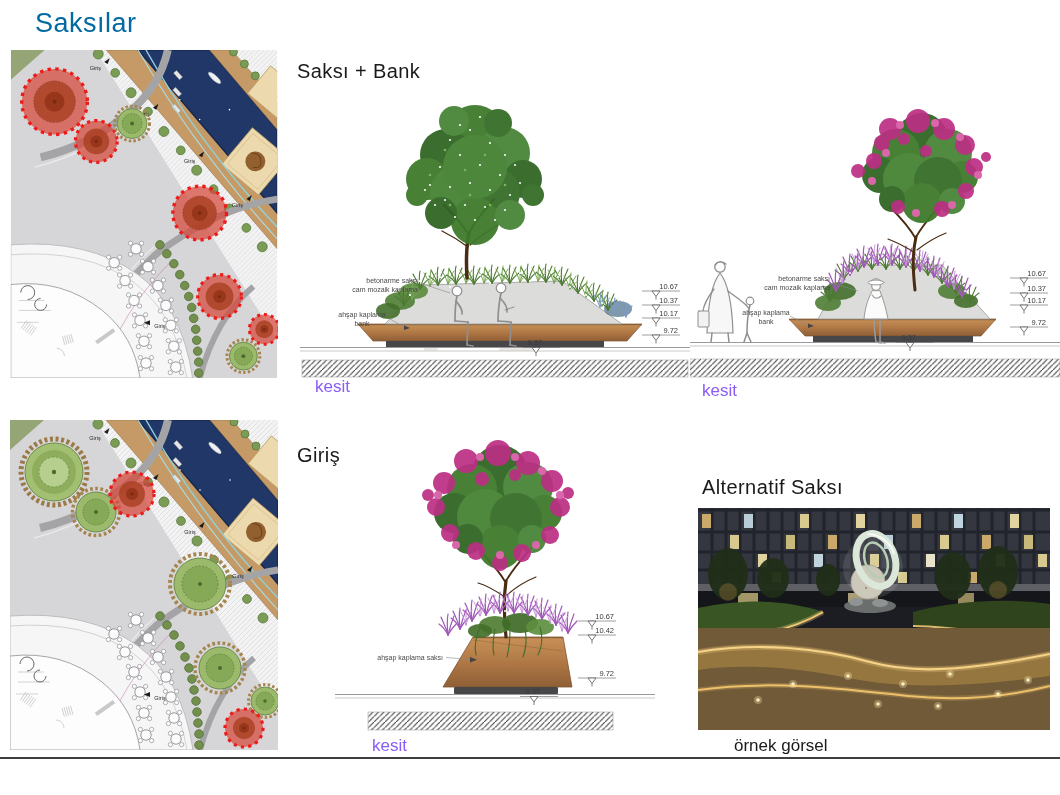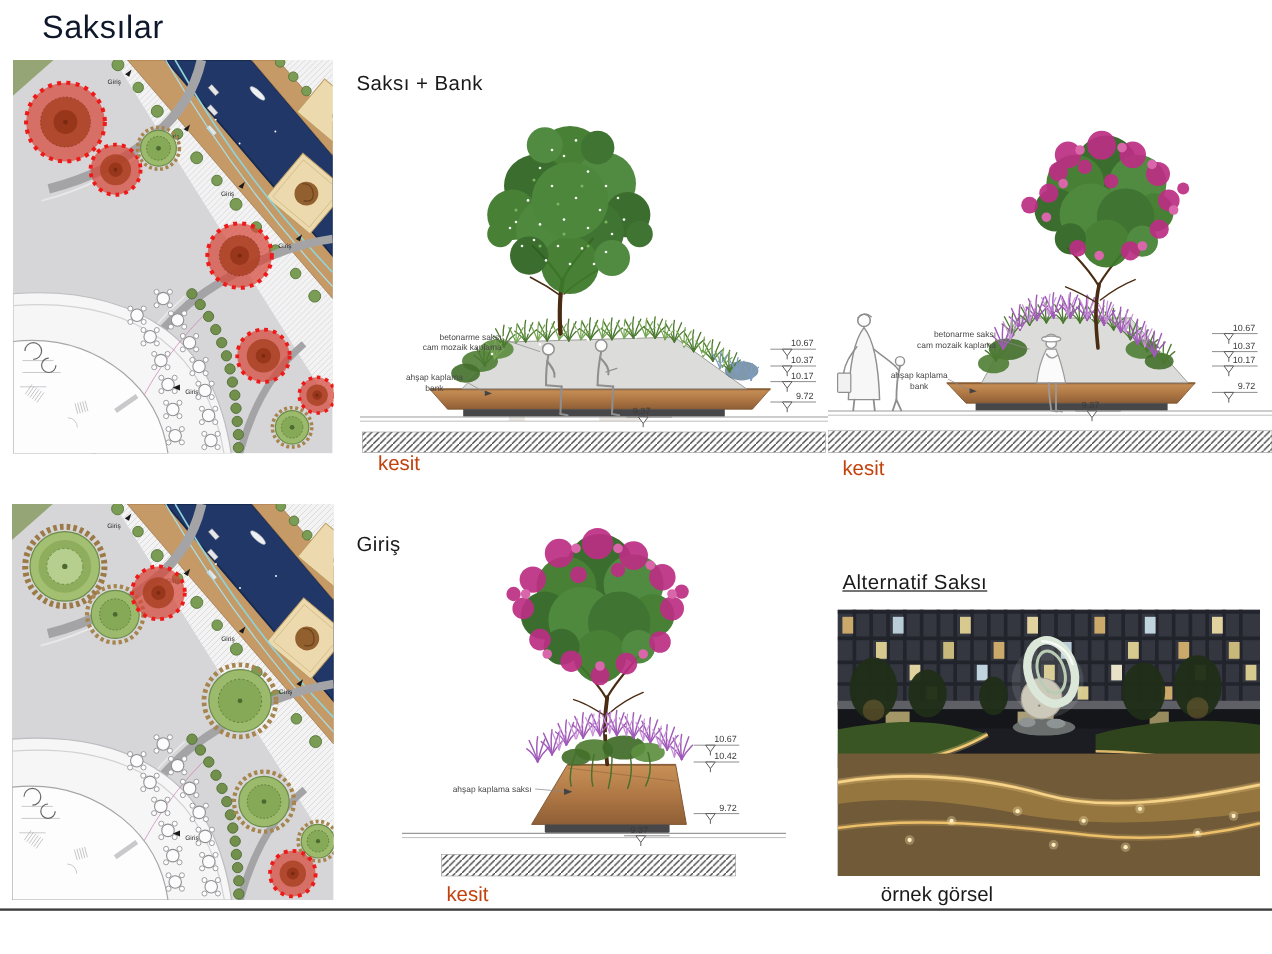--- a/index.html
+++ b/index.html
@@ -1,21 +1,21 @@
 <!DOCTYPE html>
 <html><head>
 <meta charset="utf-8">
 <style>
   html,body{margin:0;padding:0;background:#ffffff;}
   #slide{position:relative;width:1060px;height:795px;background:#fff;overflow:hidden;
          font-family:"Liberation Sans", sans-serif;color:#1c1c1c;}
   .abs{position:absolute;}
-  .title{font-size:27px;letter-spacing:.5px;color:#0f172a;}
-  .heading{font-size:17px;letter-spacing:.4px;color:#1a1a1a;}
-  .kesit{font-size:17px;color:#c2410c;}
+  .title{font-size:27px;letter-spacing:.5px;color:#0369a1;}
+  .heading{font-size:20px;letter-spacing:.4px;color:#1a1a1a;}
+  .kesit{font-size:17px;color:#8b5cf6;}
   .caption{font-size:17px;color:#1a1a1a;}
   svg{display:block;}
   .rule{background:#3f3f3f;}
 </style>
 </head>
 <body>
 
 <svg width="0" height="0" style="position:absolute" aria-hidden="true">
   <defs>
     <linearGradient id="woodGrad" x1="0" y1="0" x2="0" y2="1">
@@ -749,21 +749,21 @@
       <use href="#lvl" x="272" y="210"></use>
         <text x="284" y="207.5" text-anchor="end">10.42</text>
       <use href="#lvl" x="272" y="253"></use>
         <text x="284" y="250.5" text-anchor="end">9.72</text>
       <use href="#lvl" x="214" y="271.5"></use>
         <text x="210" y="269" text-anchor="end">9.37</text>
     </g>
   </svg>
   <div class="abs kesit" style="left:372px;top:736px;">kesit</div>
 
-  <div class="abs heading" style="left:702px;top:476px;text-decoration:underline;">Alternatif Saksı</div>
+  <div class="abs heading" style="left:702px;top:476px;">Alternatif Saksı</div>
 
   <svg class="abs" style="left:698px;top:508px;" width="352" height="222" viewBox="0 0 352 222">
     <rect width="352" height="222" fill="#1c1d22"></rect>
     <g>
       <rect x="0" y="0" width="352" height="84" fill="#343640"></rect>
       <g stroke="#22242c" stroke-width="3">
         <line x1="0" y1="2" x2="352" y2="2"></line>
           <line x1="0" y1="24" x2="352" y2="24"></line>
         <line x1="0" y1="44" x2="352" y2="44"></line>
           <line x1="0" y1="62" x2="352" y2="62"></line>

